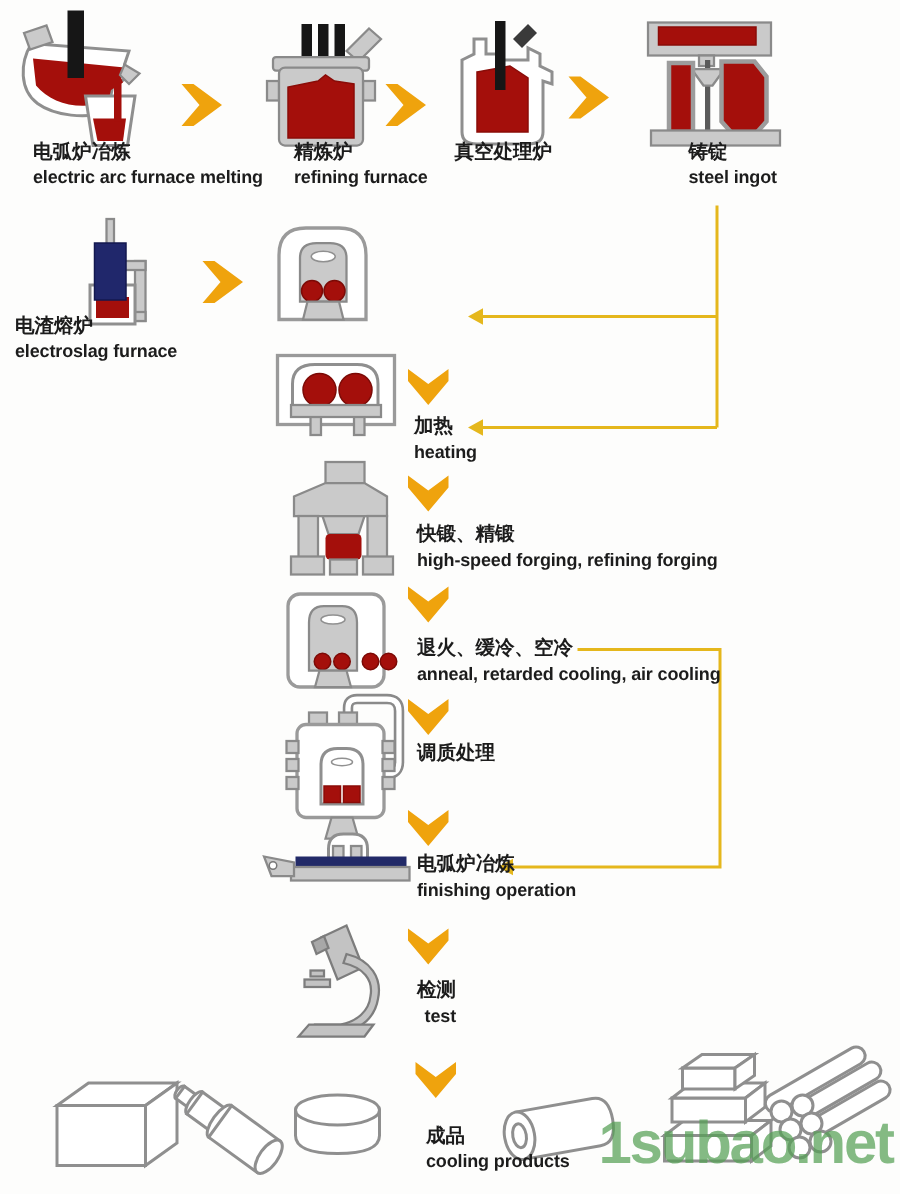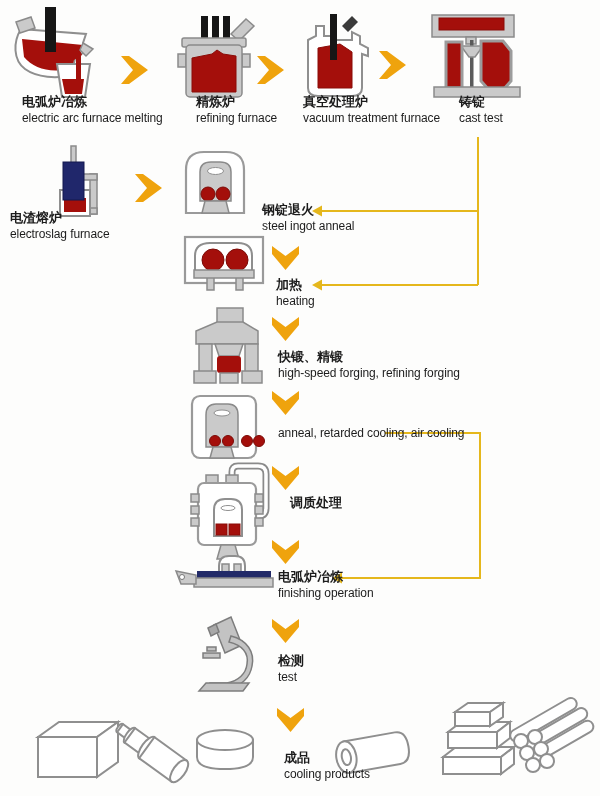--- a/index.html
+++ b/index.html
@@ -1,21 +1,21 @@
 <!DOCTYPE html>
 <html><head>
 <meta charset="utf-8">
 <style>
   html,body{margin:0;padding:0;}
   #canvas{position:relative;width:600px;height:796px;background:#fdfdfc;overflow:hidden;
           font-family:"Liberation Sans",sans-serif;}
   svg{position:absolute;left:0;top:0;}
   .lbl{position:absolute;color:#1c1c1c;white-space:nowrap;}
   .lbl .zh{display:block;font-size:13px;font-weight:700;line-height:16px;font-family:"DejaVu Sans",sans-serif;}
-  .lbl .en{display:block;font-size:12px;font-weight:400;line-height:16px;letter-spacing:-0.1px;}
+  .lbl .en{display:block;font-size:12px;font-weight:700;line-height:16px;letter-spacing:-0.1px;text-align:right;}
   .watermark{position:absolute;left:399px;top:740px;font-size:40px;font-weight:700;
              color:rgba(84,160,84,0.72);letter-spacing:-1.5px;z-index:5;}
   
   .wfill{fill:#ffffff;stroke:#8f8f8f;stroke-width:2;}
   .wfill2{fill:#ffffff;stroke:#9a9a9a;stroke-width:2.2;}
   .gfill{fill:#cacaca;stroke:#8a8a8a;stroke-width:1.5;}
   .red{fill:#a40f0b;}
   .red2{fill:#a40f0b;stroke:#8a0c08;stroke-width:1;}
   .redc{fill:#a40f0b;stroke:#7c0a06;stroke-width:1;}
   .mold{fill:#a40f0b;stroke:#9c9c9c;stroke-width:3;}
@@ -246,55 +246,52 @@
 <div class="lbl" style="left:22px;top:94px">
   <span class="zh">电弧炉冶炼</span>
   <span class="en">electric arc furnace melting</span>
 </div>
 <div class="lbl" style="left:196px;top:94px">
   <span class="zh">精炼炉</span>
   <span class="en">refining furnace</span>
 </div>
 <div class="lbl" style="left:303px;top:94px">
   <span class="zh">真空处理炉</span>
-  <span class="en">vacuum treatment furnace</span>
 </div>
 <div class="lbl" style="left:459px;top:94px">
   <span class="zh">铸锭</span>
-  <span class="en">cast test</span>
+  <span class="en">steel ingot</span>
 </div>
 <div class="lbl" style="left:10px;top:210px">
   <span class="zh">电渣熔炉</span>
   <span class="en">electroslag furnace</span>
 </div>
-<div class="lbl" style="left:262px;top:202px">
-  <span class="zh">钢锭退火</span>
-  <span class="en">steel ingot anneal</span>
-</div>
 <div class="lbl" style="left:276px;top:277px">
   <span class="zh">加热</span>
   <span class="en">heating</span>
 </div>
 <div class="lbl" style="left:278px;top:349px">
   <span class="zh">快锻、精锻</span>
   <span class="en">high-speed forging, refining forging</span>
 </div>
 <div class="lbl" style="left:278px;top:425px">
+  <span class="zh">退火、缓冷、空冷</span>
   <span class="en">anneal, retarded cooling, air cooling</span>
 </div>
-<div class="lbl" style="left:290px;top:495px">
+<div class="lbl" style="left:278px;top:495px">
   <span class="zh">调质处理</span>
 </div>
 <div class="lbl" style="left:278px;top:569px">
   <span class="zh">电弧炉冶炼</span>
   <span class="en">finishing operation</span>
 </div>
 <div class="lbl" style="left:278px;top:653px">
   <span class="zh">检测</span>
   <span class="en">test</span>
 </div>
 <div class="lbl" style="left:284px;top:750px">
   <span class="zh">成品</span>
   <span class="en">cooling products</span>
 </div>
 
+<div class="watermark">1subao.net</div>
 
 </div>
 
 </body></html>

